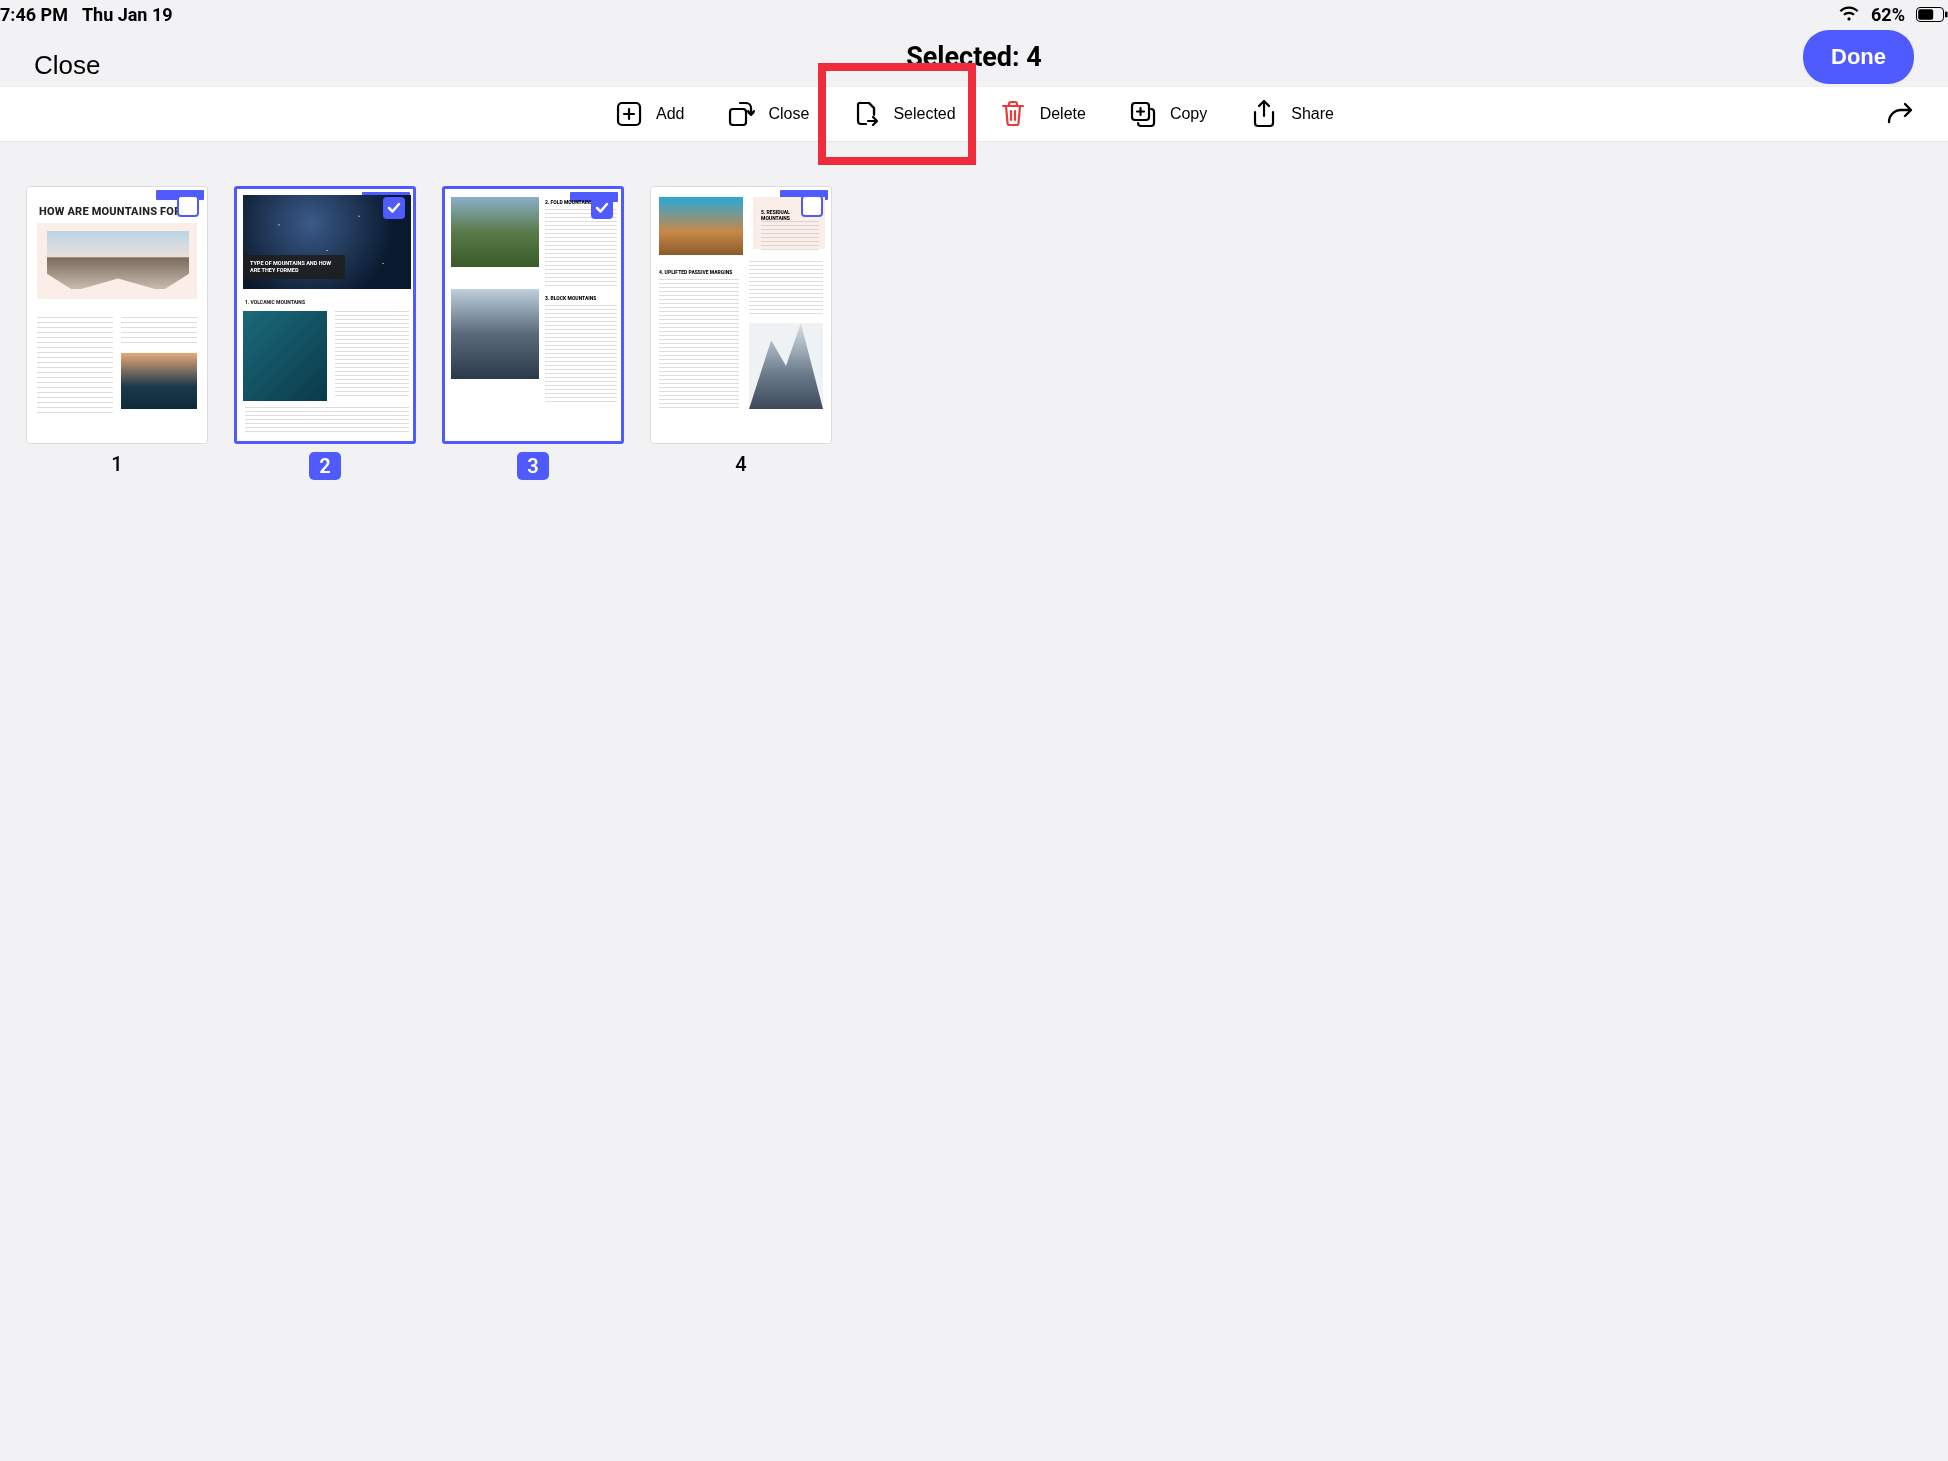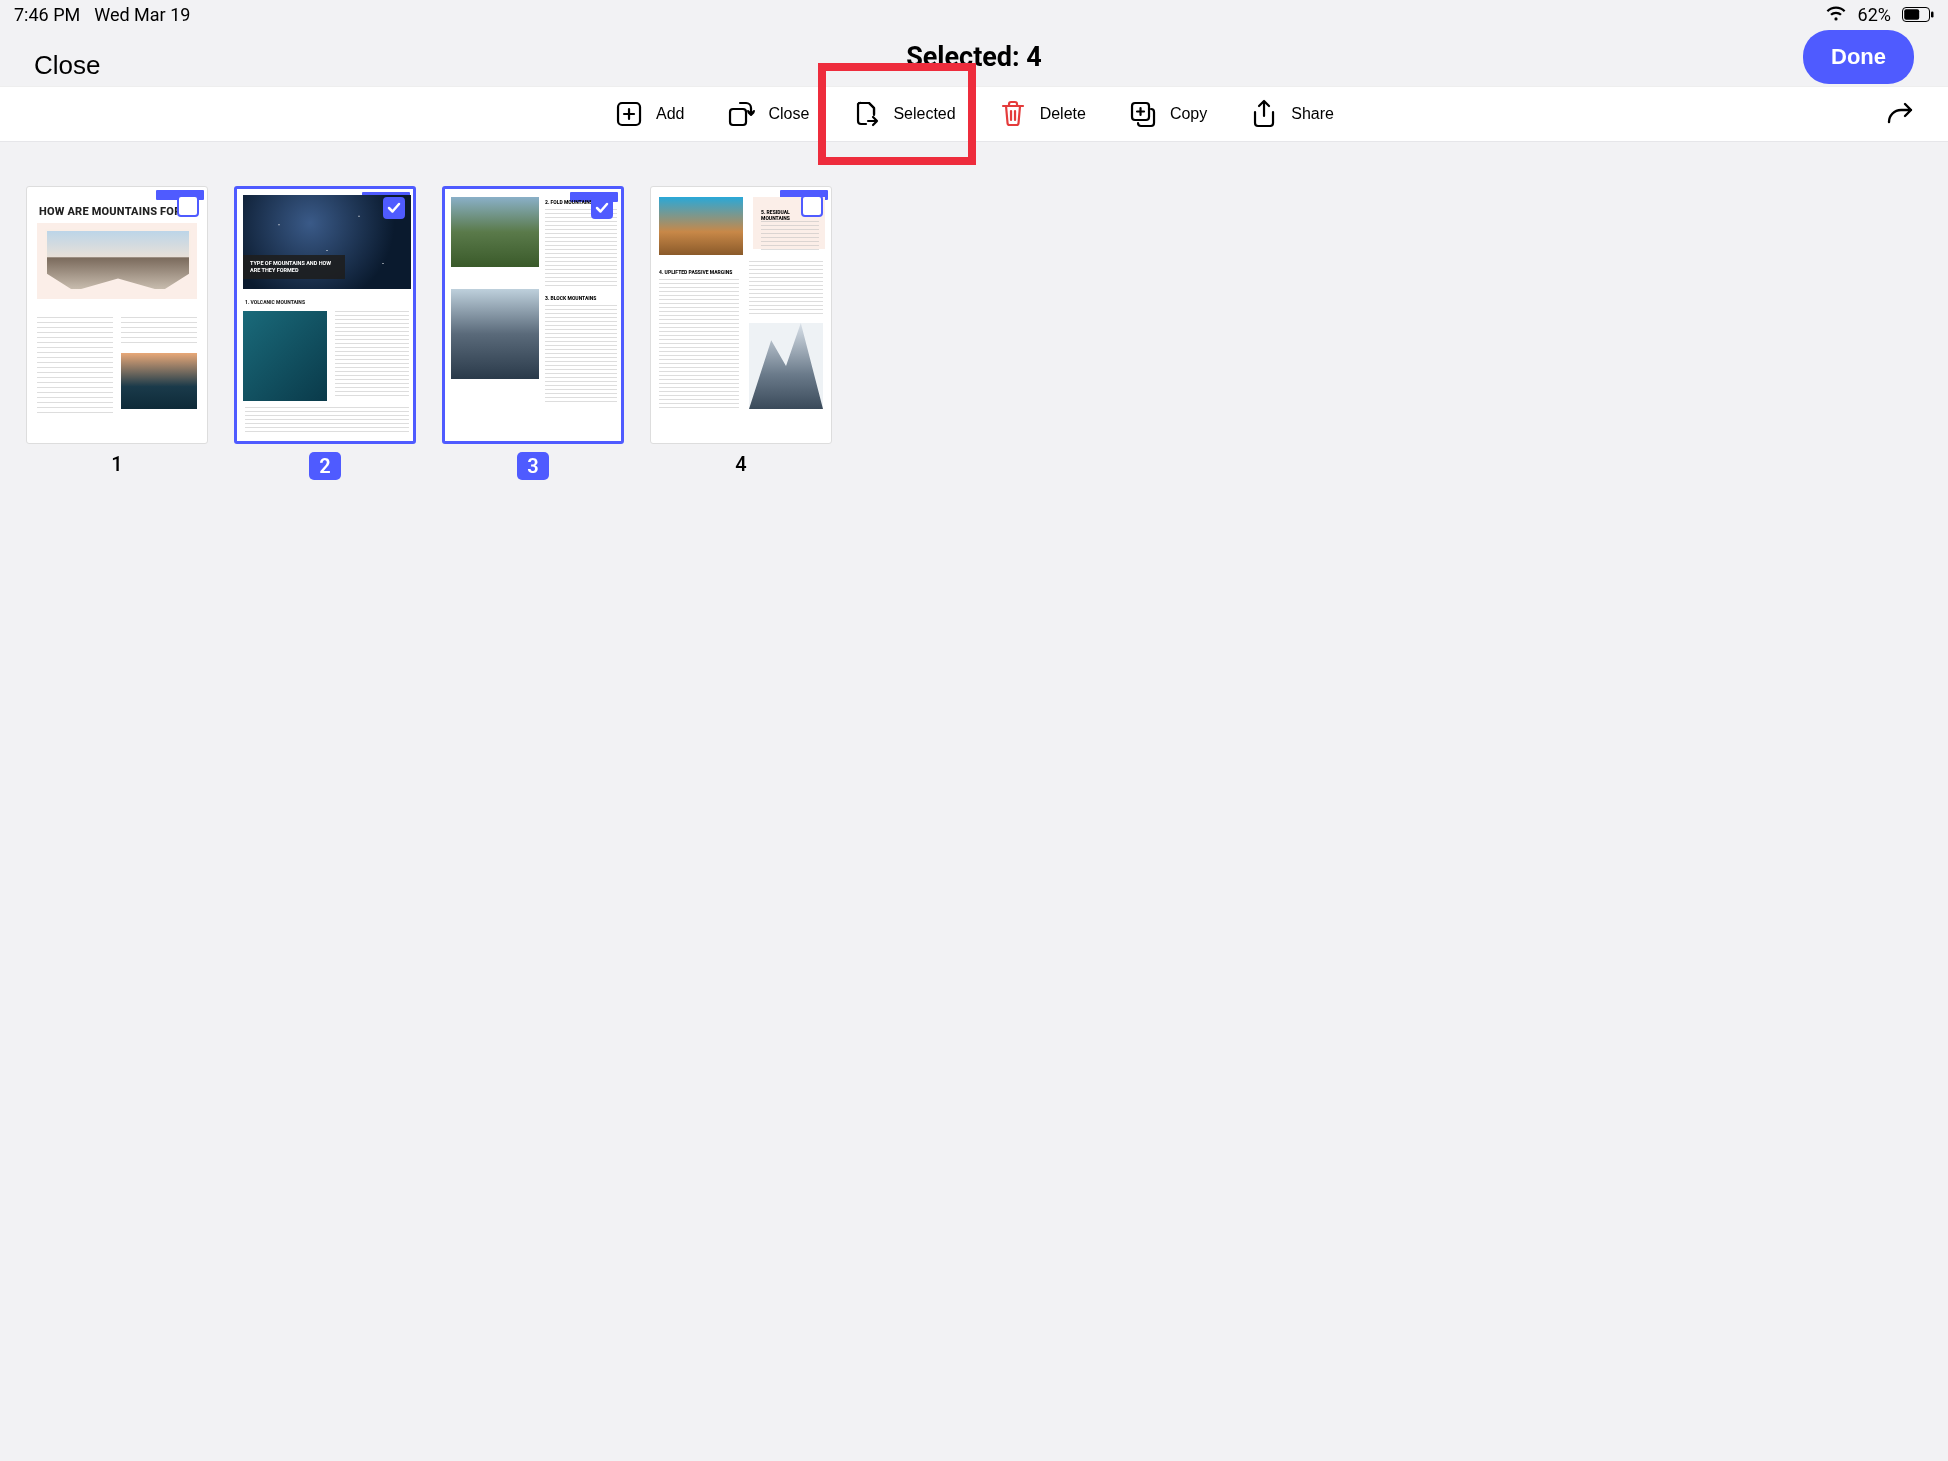--- a/index.html
+++ b/index.html
@@ -4,23 +4,23 @@
 <style>
   * { margin: 0; padding: 0; box-sizing: border-box; }
   html, body { width: 100%; height: 100%; font-family: -apple-system, BlinkMacSystemFont, "Segoe UI", Roboto, sans-serif; background: #f2f2f4; }
   
   
   .status-bar {
     height: 28px;
     display: flex;
     align-items: center;
     justify-content: space-between;
-    padding: 0 14px;
+    padding: 0 0;
     font-size: 18px;
-    font-weight: 400;
+    font-weight: 700;
     color: #000;
   }
   .status-left { display: flex; gap: 14px; }
   .status-right { display: flex; align-items: center; gap: 11px; }
   .wifi-icon, .battery-icon { display: inline-flex; align-items: center; }
 
   
   .header {
     height: 58px;
     display: flex;
@@ -231,21 +231,21 @@
     clip-path: polygon(0 100%,30% 20%,50% 50%,70% 0,100% 100%);}
   .p4-img2-bg { position:absolute; top:136px; right:8px; width:74px; height:86px; background:#eef2f5;}
 
 </style>
 </head>
 <body>
 
 <div class="status-bar">
   <div class="status-left">
     <span>7:46 PM</span>
-    <span>Wed Mar 19</span>
+    <span>Thu Jan 19</span>
   </div>
   <div class="status-right">
     <span class="wifi-icon">
       <svg width="22" height="16" viewBox="0 0 22 16">
           <path d="M11 14.5a1.6 1.6 0 100-3.2 1.6 1.6 0 000 3.2zm-4.2-4.9a6 6 0 018.4 0l1.6-1.6a8.3 8.3 0 00-11.6 0l1.6 1.6zM3.2 6a11 11 0 0115.6 0l1.6-1.6a13.3 13.3 0 00-18.8 0L3.2 6z" fill="#000"></path>
         </svg>
     </span>
     <span>62%</span>
     <span class="battery-icon">
       <svg width="32" height="15" viewBox="0 0 32 15">

